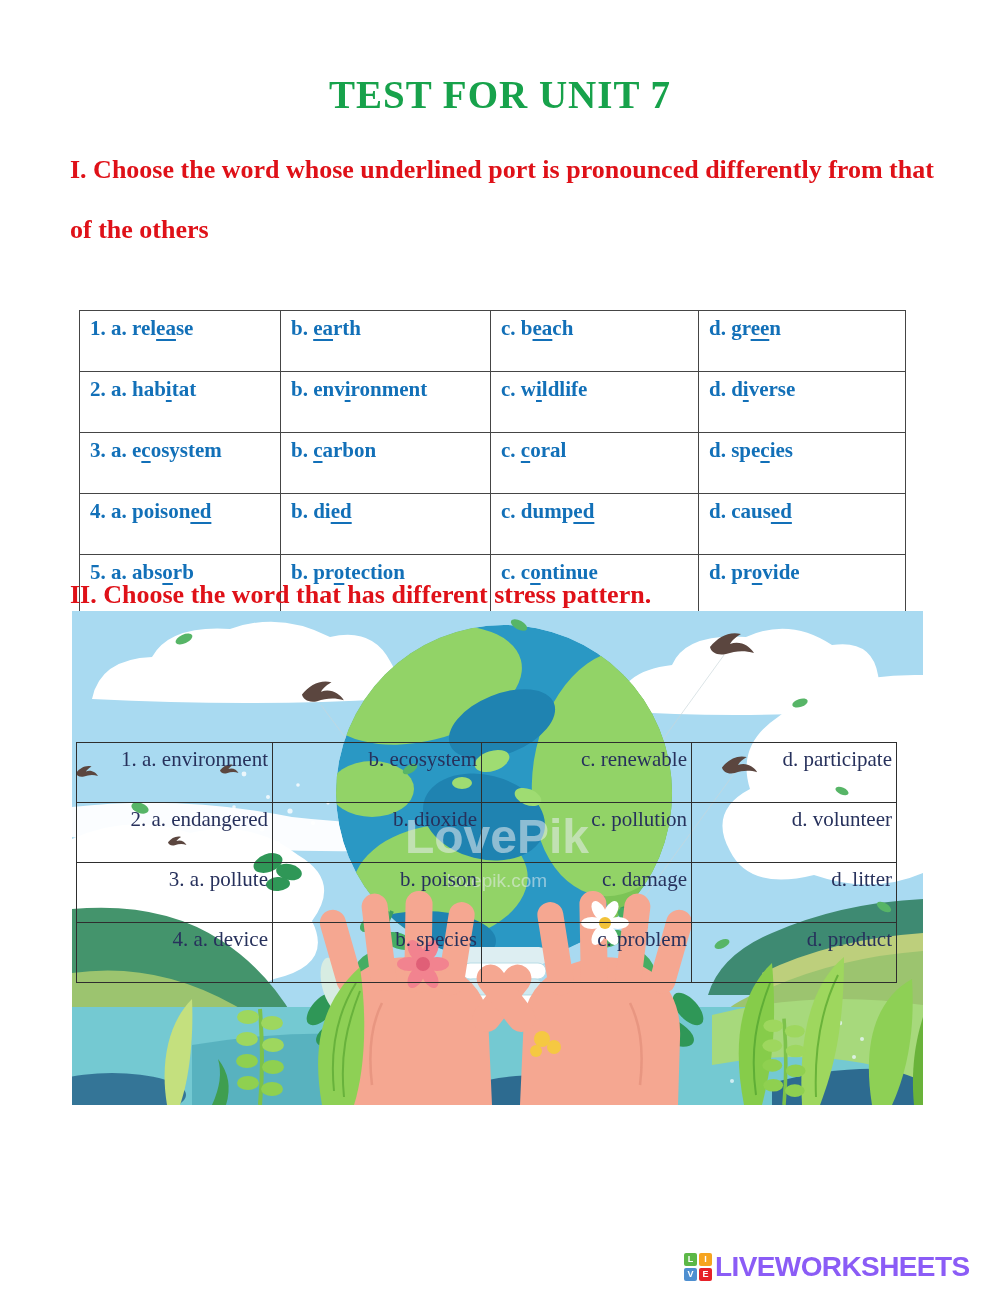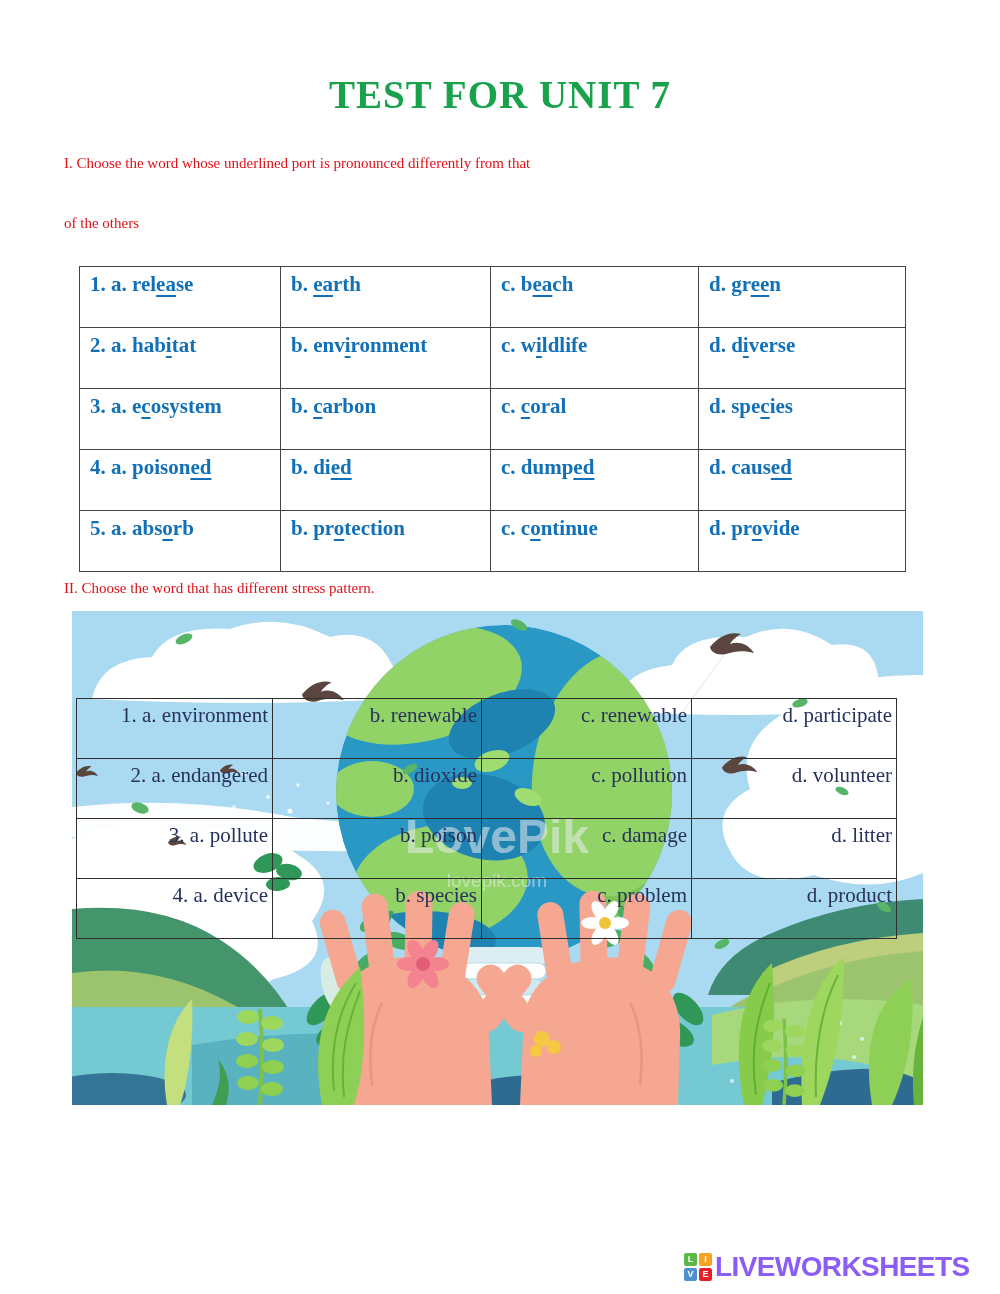--- a/index.html
+++ b/index.html
@@ -1,24 +1,24 @@
 <!DOCTYPE html>
 <html><head>
 <meta charset="utf-8">
 <style>
   html,body{margin:0;padding:0;background:#ffffff;}
   .page{position:relative;width:1000px;height:1294px;background:#ffffff;
         font-family:"Liberation Serif",serif;overflow:hidden;}
   .title{position:absolute;top:72px;left:0;width:100%;text-align:center;
          font-size:39px;font-weight:bold;color:#17a24b;letter-spacing:1px;}
-  .rh{position:absolute;left:64px;width:870px;font-size:15px;font-weight:normal;color:#df1118;}
+  .rh{position:absolute;left:70px;width:870px;font-size:26px;font-weight:bold;color:#df1118;}
   #h1a{top:155px}
   #h1b{top:215px}
   #h2{top:580px}
-  table{border-collapse:collapse;table-layout:fixed;}
+  table{border-collapse:collapse;table-layout:fixed;margin-top:44px;}
   .t1{position:absolute;left:79px;top:266px;width:826px;}
   .t1 td{border:1px solid #454545;height:61px;vertical-align:top;box-sizing:border-box;
          padding:5px 4px 0 10px;font-size:21px;font-weight:bold;color:#1270b8;white-space:nowrap;}
   .u{text-decoration:underline;text-underline-offset:4px;text-decoration-thickness:2px;}
   .illus{position:absolute;left:72px;top:611px;width:851px;height:494px;}
   .illus > svg{position:absolute;left:0;top:0;}
   .t2{position:absolute;left:4px;top:87px;width:820px;text-align:right;}
   .t2 td{border:1px solid #2e2e2e;height:60px;vertical-align:top;box-sizing:border-box;
          padding:4px 4px 0 9px;font-size:21px;font-weight:normal;color:#27315c;
          background:transparent;white-space:nowrap;}
@@ -306,21 +306,21 @@
     <table class="t2">
       <colgroup>
           <col style="width:196px">
           <col style="width:209px">
           <col style="width:210px">
           <col style="width:205px">
         </colgroup>
       <tbody>
         <tr>
           <td>1. a. environment</td>
-          <td>b. renewable</td>
+          <td>b. ecosystem</td>
           <td>c. renewable</td>
           <td>d. participate</td>
         </tr>
         <tr>
           <td>2. a. endangered</td>
           <td>b. dioxide</td>
           <td>c. pollution</td>
           <td>d. volunteer</td>
         </tr>
         <tr>

